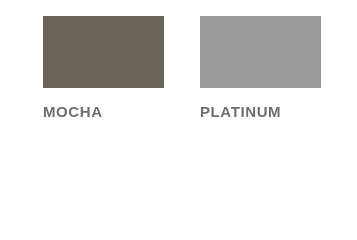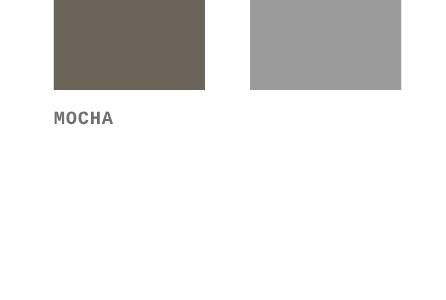--- a/index.html
+++ b/index.html
@@ -15,22 +15,21 @@
   }
   .palette {
     position: relative;
     width: 357px;
     height: 141px;
     background: #ffffff;
     box-sizing: border-box;
   }
   .swatch-group {
     position: absolute;
-    top: 0;
-    font-family: Liberation Mono, monospace;
+    top: 16px;
   }
   .swatch-group.group-0 { left: 43px; }
   .swatch-group.group-1 { left: 200px; }
 
   .swatch-chip {
     width: 121px;
     height: 72px;
     display: block;
   }
   .swatch-label {
@@ -49,15 +48,16 @@
 
 <div class="palette">
 
   <div class="swatch-group group-0">
     <span class="swatch-chip" style="background: rgb(107, 100, 89);"></span>
     <span class="swatch-label" style="color: rgb(111, 111, 111);">MOCHA</span>
   </div>
 
   <div class="swatch-group group-1">
     <span class="swatch-chip" style="background: rgb(155, 155, 155);"></span>
+    <span class="swatch-label" style="color: rgb(111, 111, 111);">PLATINUM</span>
   </div>
 
 </div>
 
 </body></html>

